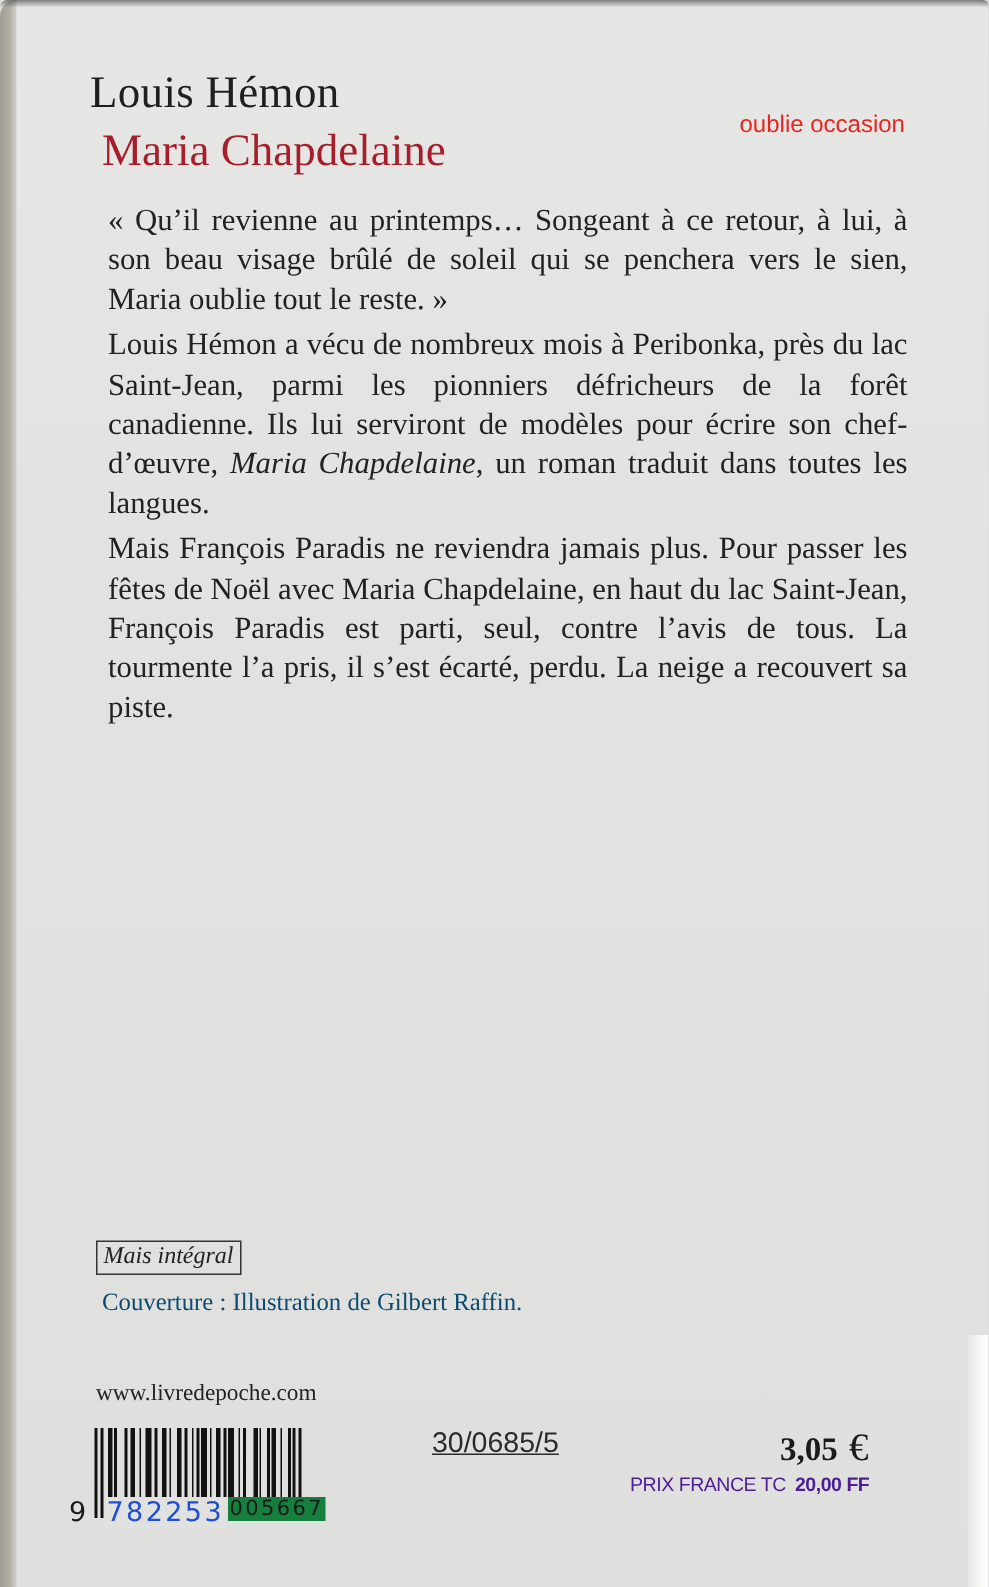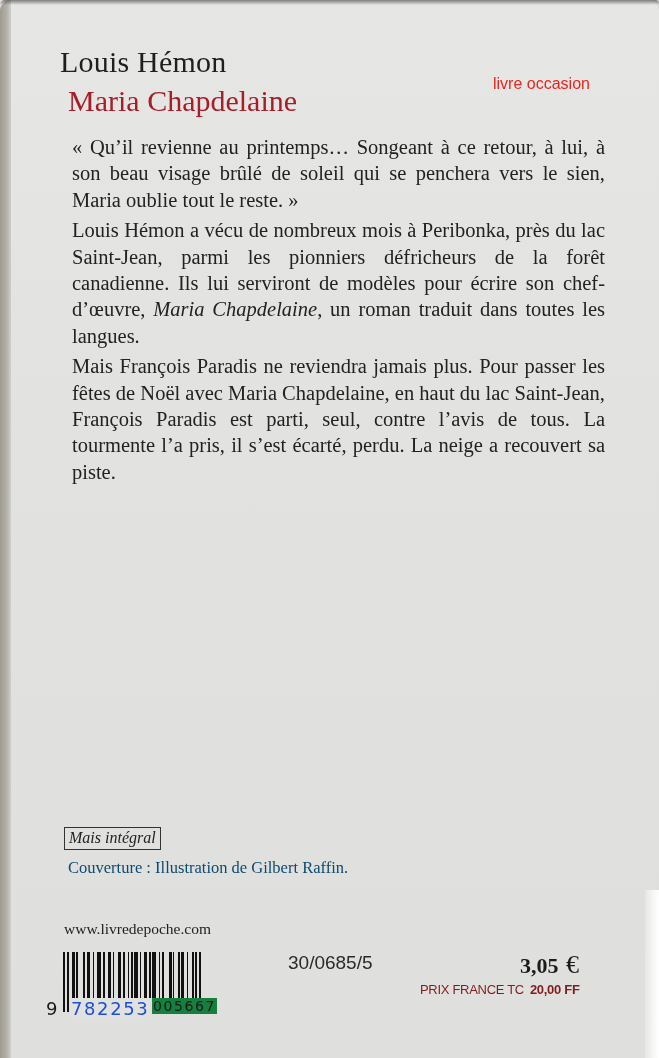--- a/index.html
+++ b/index.html
@@ -82,46 +82,46 @@
     }
     .isbn-right {
       position: absolute; left: 152px; top: 998px;
       font-family: "DejaVu Sans", "Liberation Sans", sans-serif;
       font-size: 14px; letter-spacing: 1.6px; color: #1a1a1a;
       background: #15803d; padding: 0 1px;
     }
     .ref-code {
       position: absolute; left: 288px; top: 952px;
       font-family: "Liberation Sans", "DejaVu Sans", sans-serif;
-      font-size: 19px; color: #2a2a2a;
+      font-size: 19px; color: #2a2a2a; text-decoration: underline;
     }
     .price {
       position: absolute; left: 520px; top: 950px;
       font-family: Liberation Serif, serif;
       font-size: 22px; font-weight: bold; color: #1b1b1b;
     }
     .price .euro { font-weight: normal; font-size: 26px; margin-left: 2px; }
     .price-ff {
       position: absolute; left: 420px; top: 982px;
       font-family: "Liberation Sans", "DejaVu Sans", sans-serif;
-      font-size: 13px; color: #7f1d1d; letter-spacing: -0.3px; text-align: center;
+      font-size: 13px; color: #4c1d95; letter-spacing: -0.3px; text-align: center;
     }
     .price-ff b { margin-left: 6px; }
   </style>
 </head>
 <body>
 
 <div class="cover"></div>
 <div class="spine"></div>
 <div class="top-shadow"></div>
 <div class="right-edge"></div>
 
 <h1 class="author">Louis Hémon</h1>
 <h2 class="title">Maria Chapdelaine</h2>
-<span class="seller-tag">livre occasion</span>
+<span class="seller-tag">oublie occasion</span>
 
 <div class="blurb">
   <p>« Qu’il revienne au printemps… Songeant à ce retour, à lui, à son beau visage brûlé de soleil qui se penchera vers le sien, Maria oublie tout le reste. »</p>
   <p><span>Louis Hémon a vécu de nombreux mois à Peribonka, près du lac Saint-Jean, parmi les pionniers défricheurs de la forêt canadienne. Ils lui serviront de modèles pour écrire son chef-d’œuvre, </span><em>Maria Chapdelaine</em><span>, un roman traduit dans toutes les langues.</span></p>
   <p>Mais François Paradis ne reviendra jamais plus. Pour passer les fêtes de Noël avec Maria Chapdelaine, en haut du lac Saint-Jean, François Paradis est parti, seul, contre l’avis de tous. La tourmente l’a pris, il s’est écarté, perdu. La neige a recouvert sa piste.</p>
 </div>
 
 <div class="badge">Mais intégral</div>
 <div class="credit">Couverture : Illustration de Gilbert Raffin.</div>
 <div class="website">www.livredepoche.com</div>

